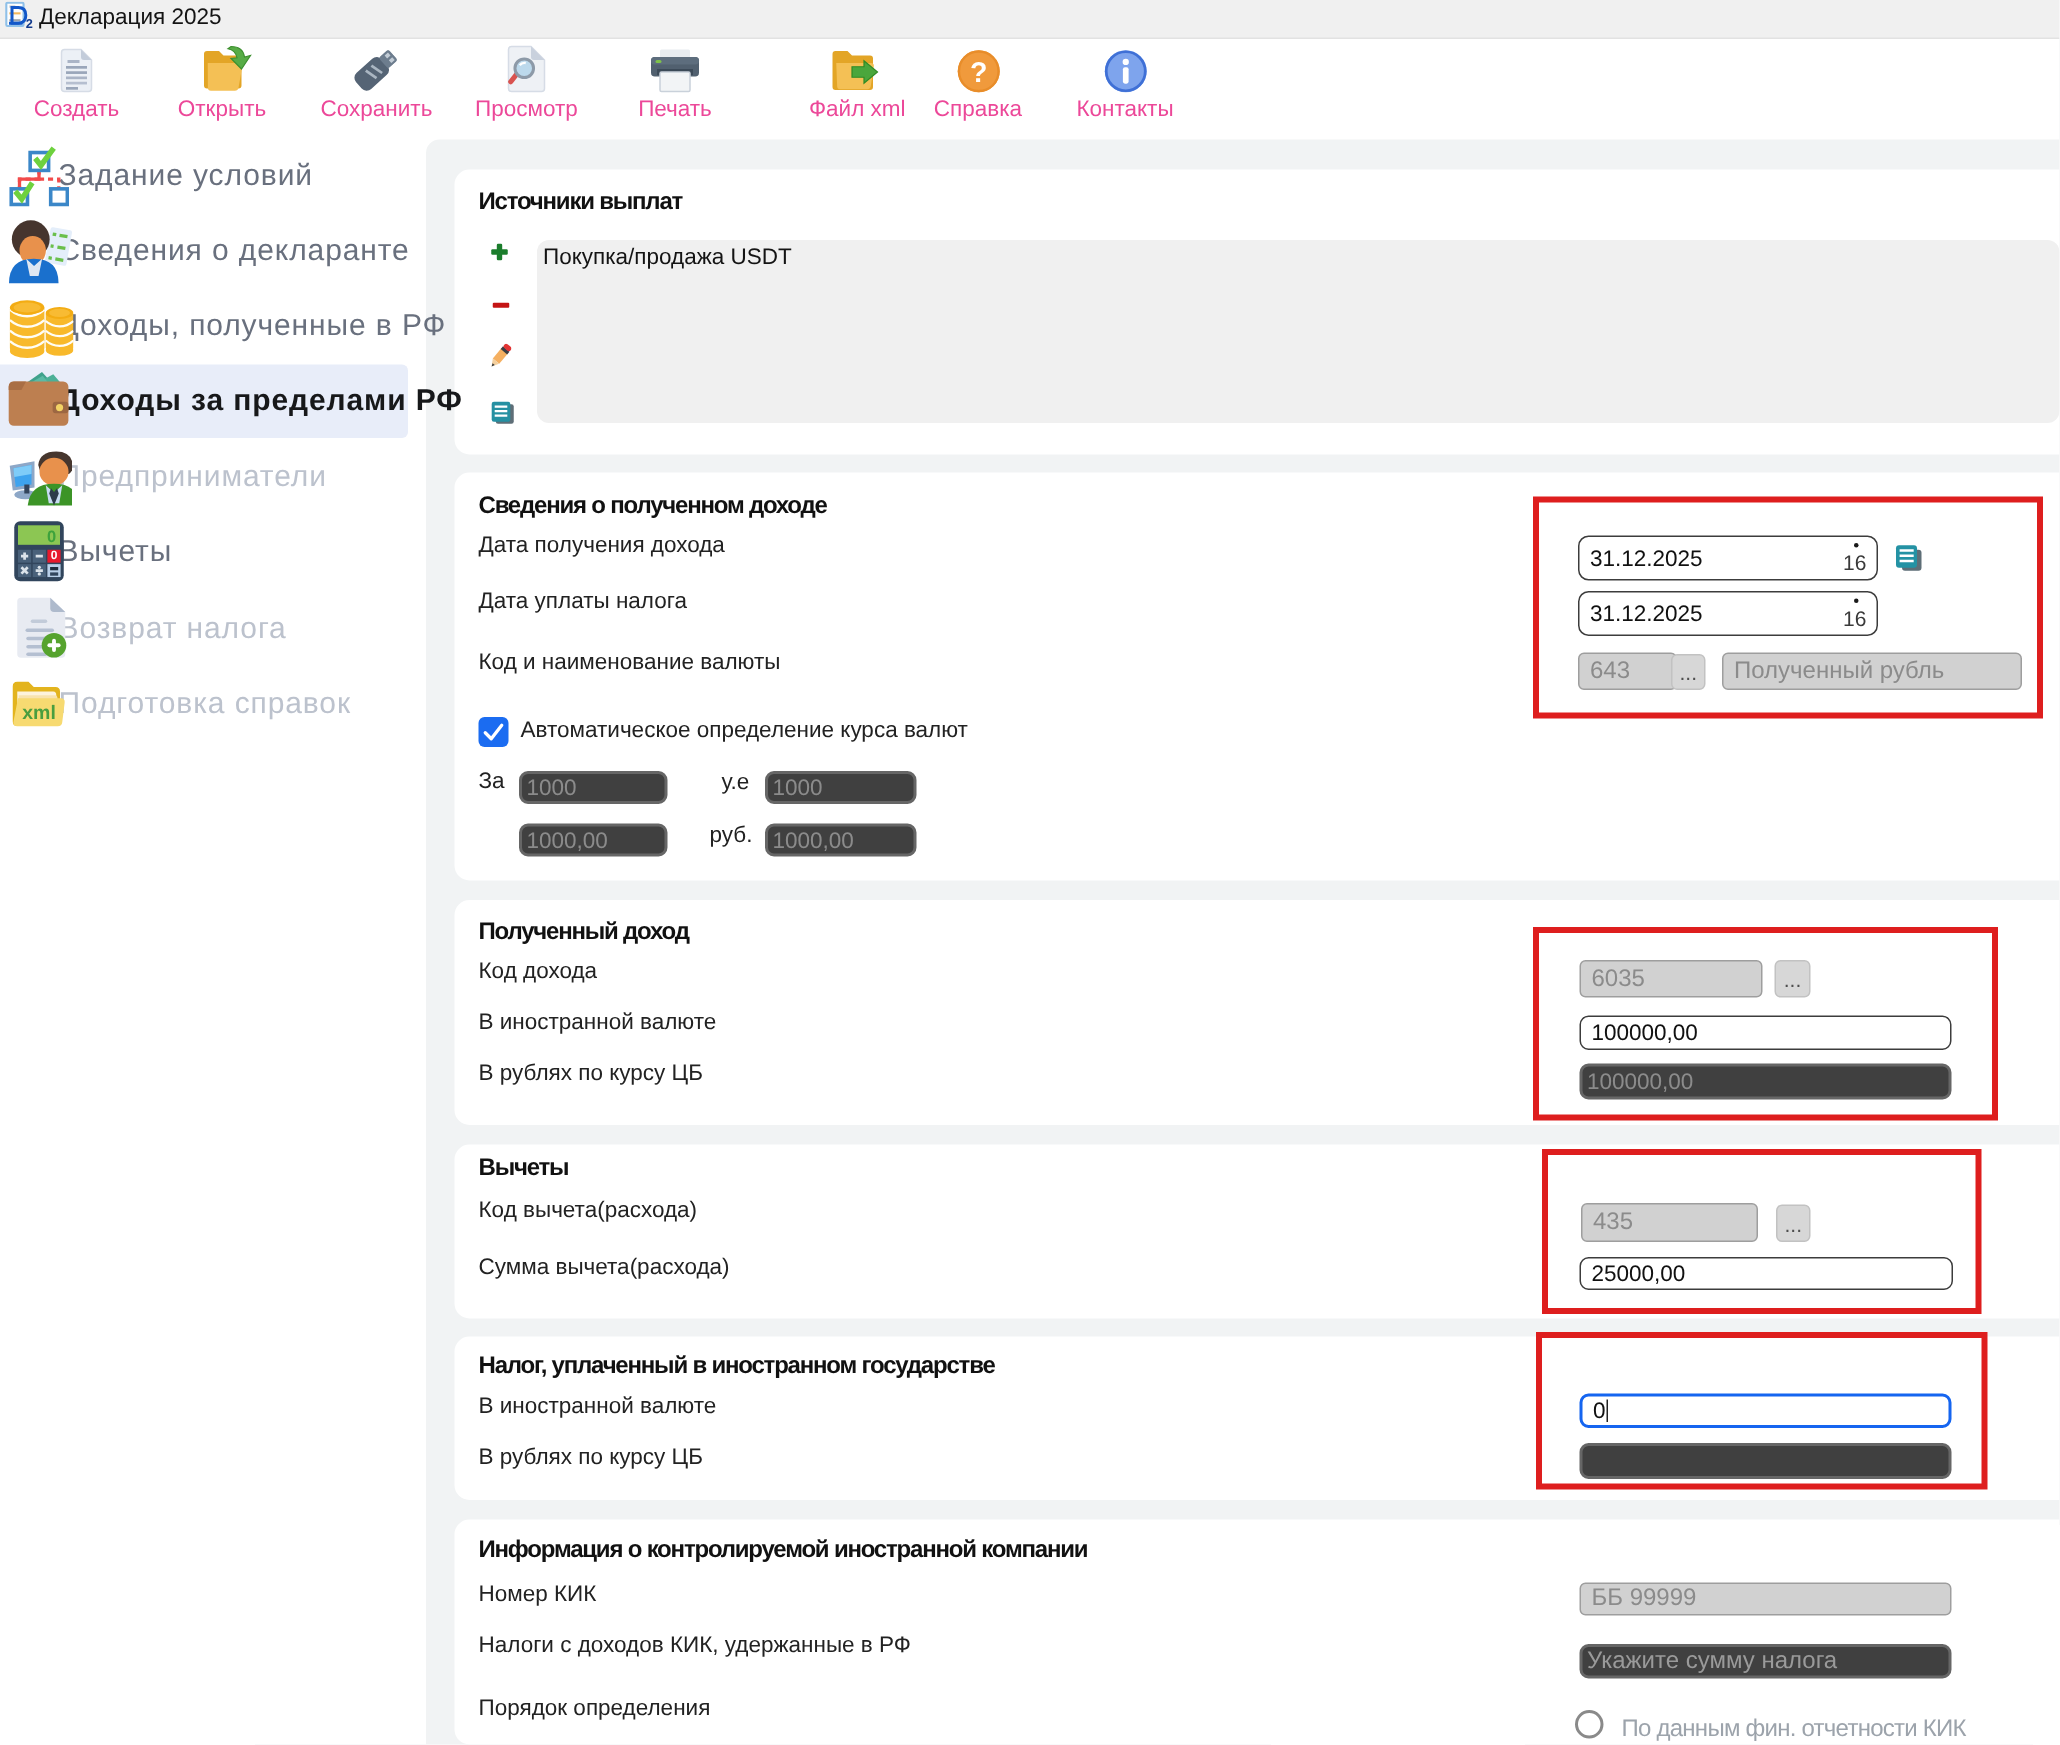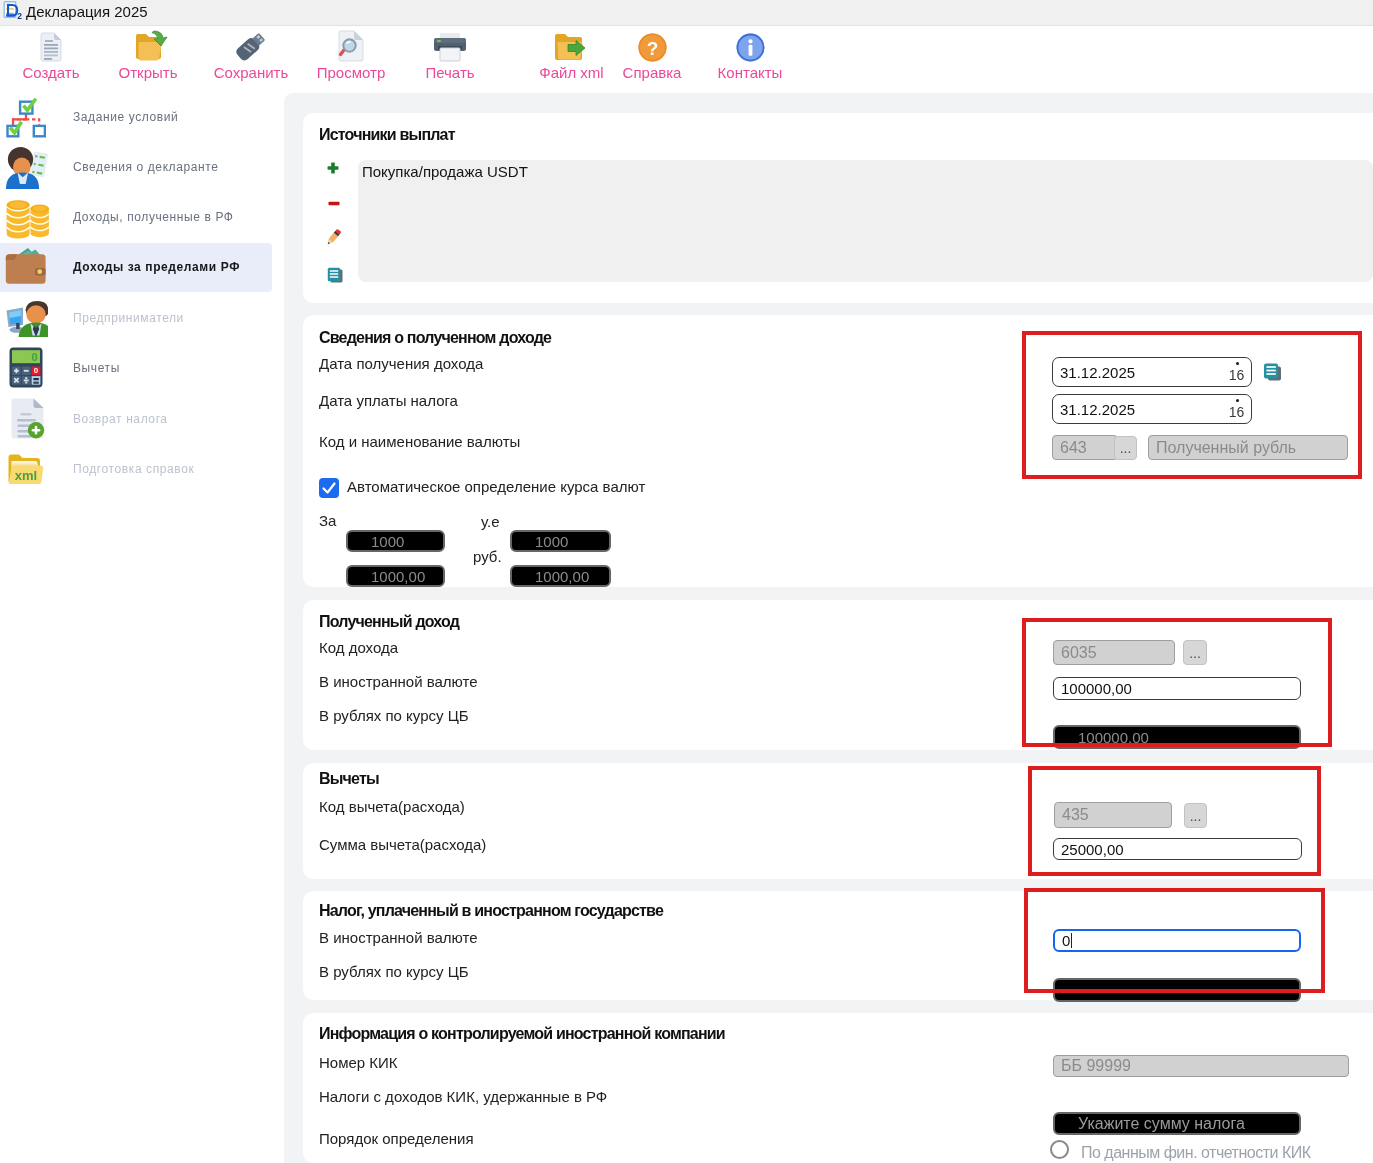--- a/index.html
+++ b/index.html
@@ -17,28 +17,28 @@
   
   #graybg{left:284px;top:93px;width:1089px;height:1070px;background:#f1f3f4;border-top-left-radius:9px;}
   .card{left:303px;width:1070px;background:#fff;border-radius:10px 0 0 10px;}
   .hdr{left:319px;font-size:16px;font-weight:bold;color:#111;line-height:17px;letter-spacing:-0.8px;white-space:nowrap;}
   .lab{left:319px;font-size:15px;color:#222;line-height:17px;white-space:nowrap;}
   
   .inp{border:1px solid #3c3c3c;border-radius:7px;background:#fff;font-size:15px;color:#111;
        display:flex;align-items:center;padding:0 0 0 7px;white-space:nowrap;}
   .dis1{background:#d1d1d1;border:1px solid #9e9e9e;border-radius:4px;color:#8b8b8b;
         font-size:16px;display:flex;align-items:center;padding-left:7px;white-space:nowrap;overflow:hidden;}
-  .dis2{background:#000000;border:2px solid #666;border-radius:6px;color:#8b8b8b;
-        font-size:15px;display:flex;align-items:center;padding-left:23px;white-space:nowrap;overflow:hidden;margin-top:16px;}
+  .dis2{background:#404040;border:2px solid #666;border-radius:6px;color:#8b8b8b;
+        font-size:15px;display:flex;align-items:center;padding-left:3px;white-space:nowrap;overflow:hidden;}
   .btn3{background:#d7d7d7;border:1px solid #c2c2c2;border-radius:4px;color:#4e4e4e;
         font-size:14px;display:flex;align-items:center;justify-content:center;}
   .redbox{border:4px solid #de1e1e;background:transparent;}
   
   .srow{left:0;width:272px;height:50px;display:flex;align-items:center;}
-  .srow .txt{margin-left:73px;font-size:12px;letter-spacing:0.6px;white-space:nowrap;}
+  .srow .txt{margin-left:39px;font-size:20px;letter-spacing:0.6px;white-space:nowrap;}
   .sicon{position:absolute;left:8px;}
   .ntxt{color:#69707e;}
   .dtxt{color:#bcc2cd;}
   .seltxt{color:#17181a;font-weight:bold;}
 </style>
 </head>
 <body>
 
 <div class="abs" id="titlebar"></div>
 <div class="abs" id="titleicon" style="left:6px;top:4px;width:17px;height:17px;"></div>
@@ -204,21 +204,21 @@
 <div class="abs hdr" style="top:902px;">Налог, уплаченный в иностранном государстве</div>
 <div class="abs lab" style="top:929px;">В иностранной валюте</div>
 <div class="abs lab" style="top:963px;">В рублях по курсу ЦБ</div>
 <div class="abs inp" style="left:1053px;top:929px;width:248px;height:23px;border:2px solid #1565f0;border-radius:6px;">0<span style="display:inline-block;width:1px;height:15px;background:#222;margin-left:1px;"></span></div>
 <div class="abs dis2" style="left:1053px;top:962px;width:248px;height:24px;"></div>
 
 <div class="abs hdr" style="top:1025px;">Информация о контролируемой иностранной компании</div>
 <div class="abs lab" style="top:1054px;">Номер КИК</div>
 <div class="abs lab" style="top:1088px;">Налоги с доходов КИК, удержанные в РФ</div>
 <div class="abs lab" style="top:1130px;">Порядок определения</div>
-<div class="abs dis1" style="left:1053px;top:1055px;width:296px;height:22px;">ББ 99999</div>
+<div class="abs dis1" style="left:1053px;top:1055px;width:248px;height:22px;">ББ 99999</div>
 <div class="abs dis2" style="left:1053px;top:1096px;width:248px;height:23px;color:#9a9a9a;font-size:16px;">Укажите сумму налога</div>
 <div class="abs" style="left:1050px;top:1140px;width:19px;height:19px;border:2px solid #8a8a8a;border-radius:50%;background:#fff;"></div>
 <div class="abs" style="left:1081px;top:1144px;font-size:16px;color:#9ca3ab;line-height:17px;white-space:nowrap;letter-spacing:-0.5px;">По данным фин. отчетности КИК</div>
 
 <div class="abs redbox" style="left:1022px;top:331px;width:340px;height:148px;"></div>
 <div class="abs redbox" style="left:1022px;top:618px;width:310px;height:129px;"></div>
 <div class="abs redbox" style="left:1028px;top:766px;width:293px;height:110px;"></div>
 <div class="abs redbox" style="left:1024px;top:888px;width:301px;height:105px;"></div>
 
 <div class="abs" style="left:0;top:243px;width:272px;height:49px;background:#e8edf9;border-radius:0 4px 4px 0;"></div>

